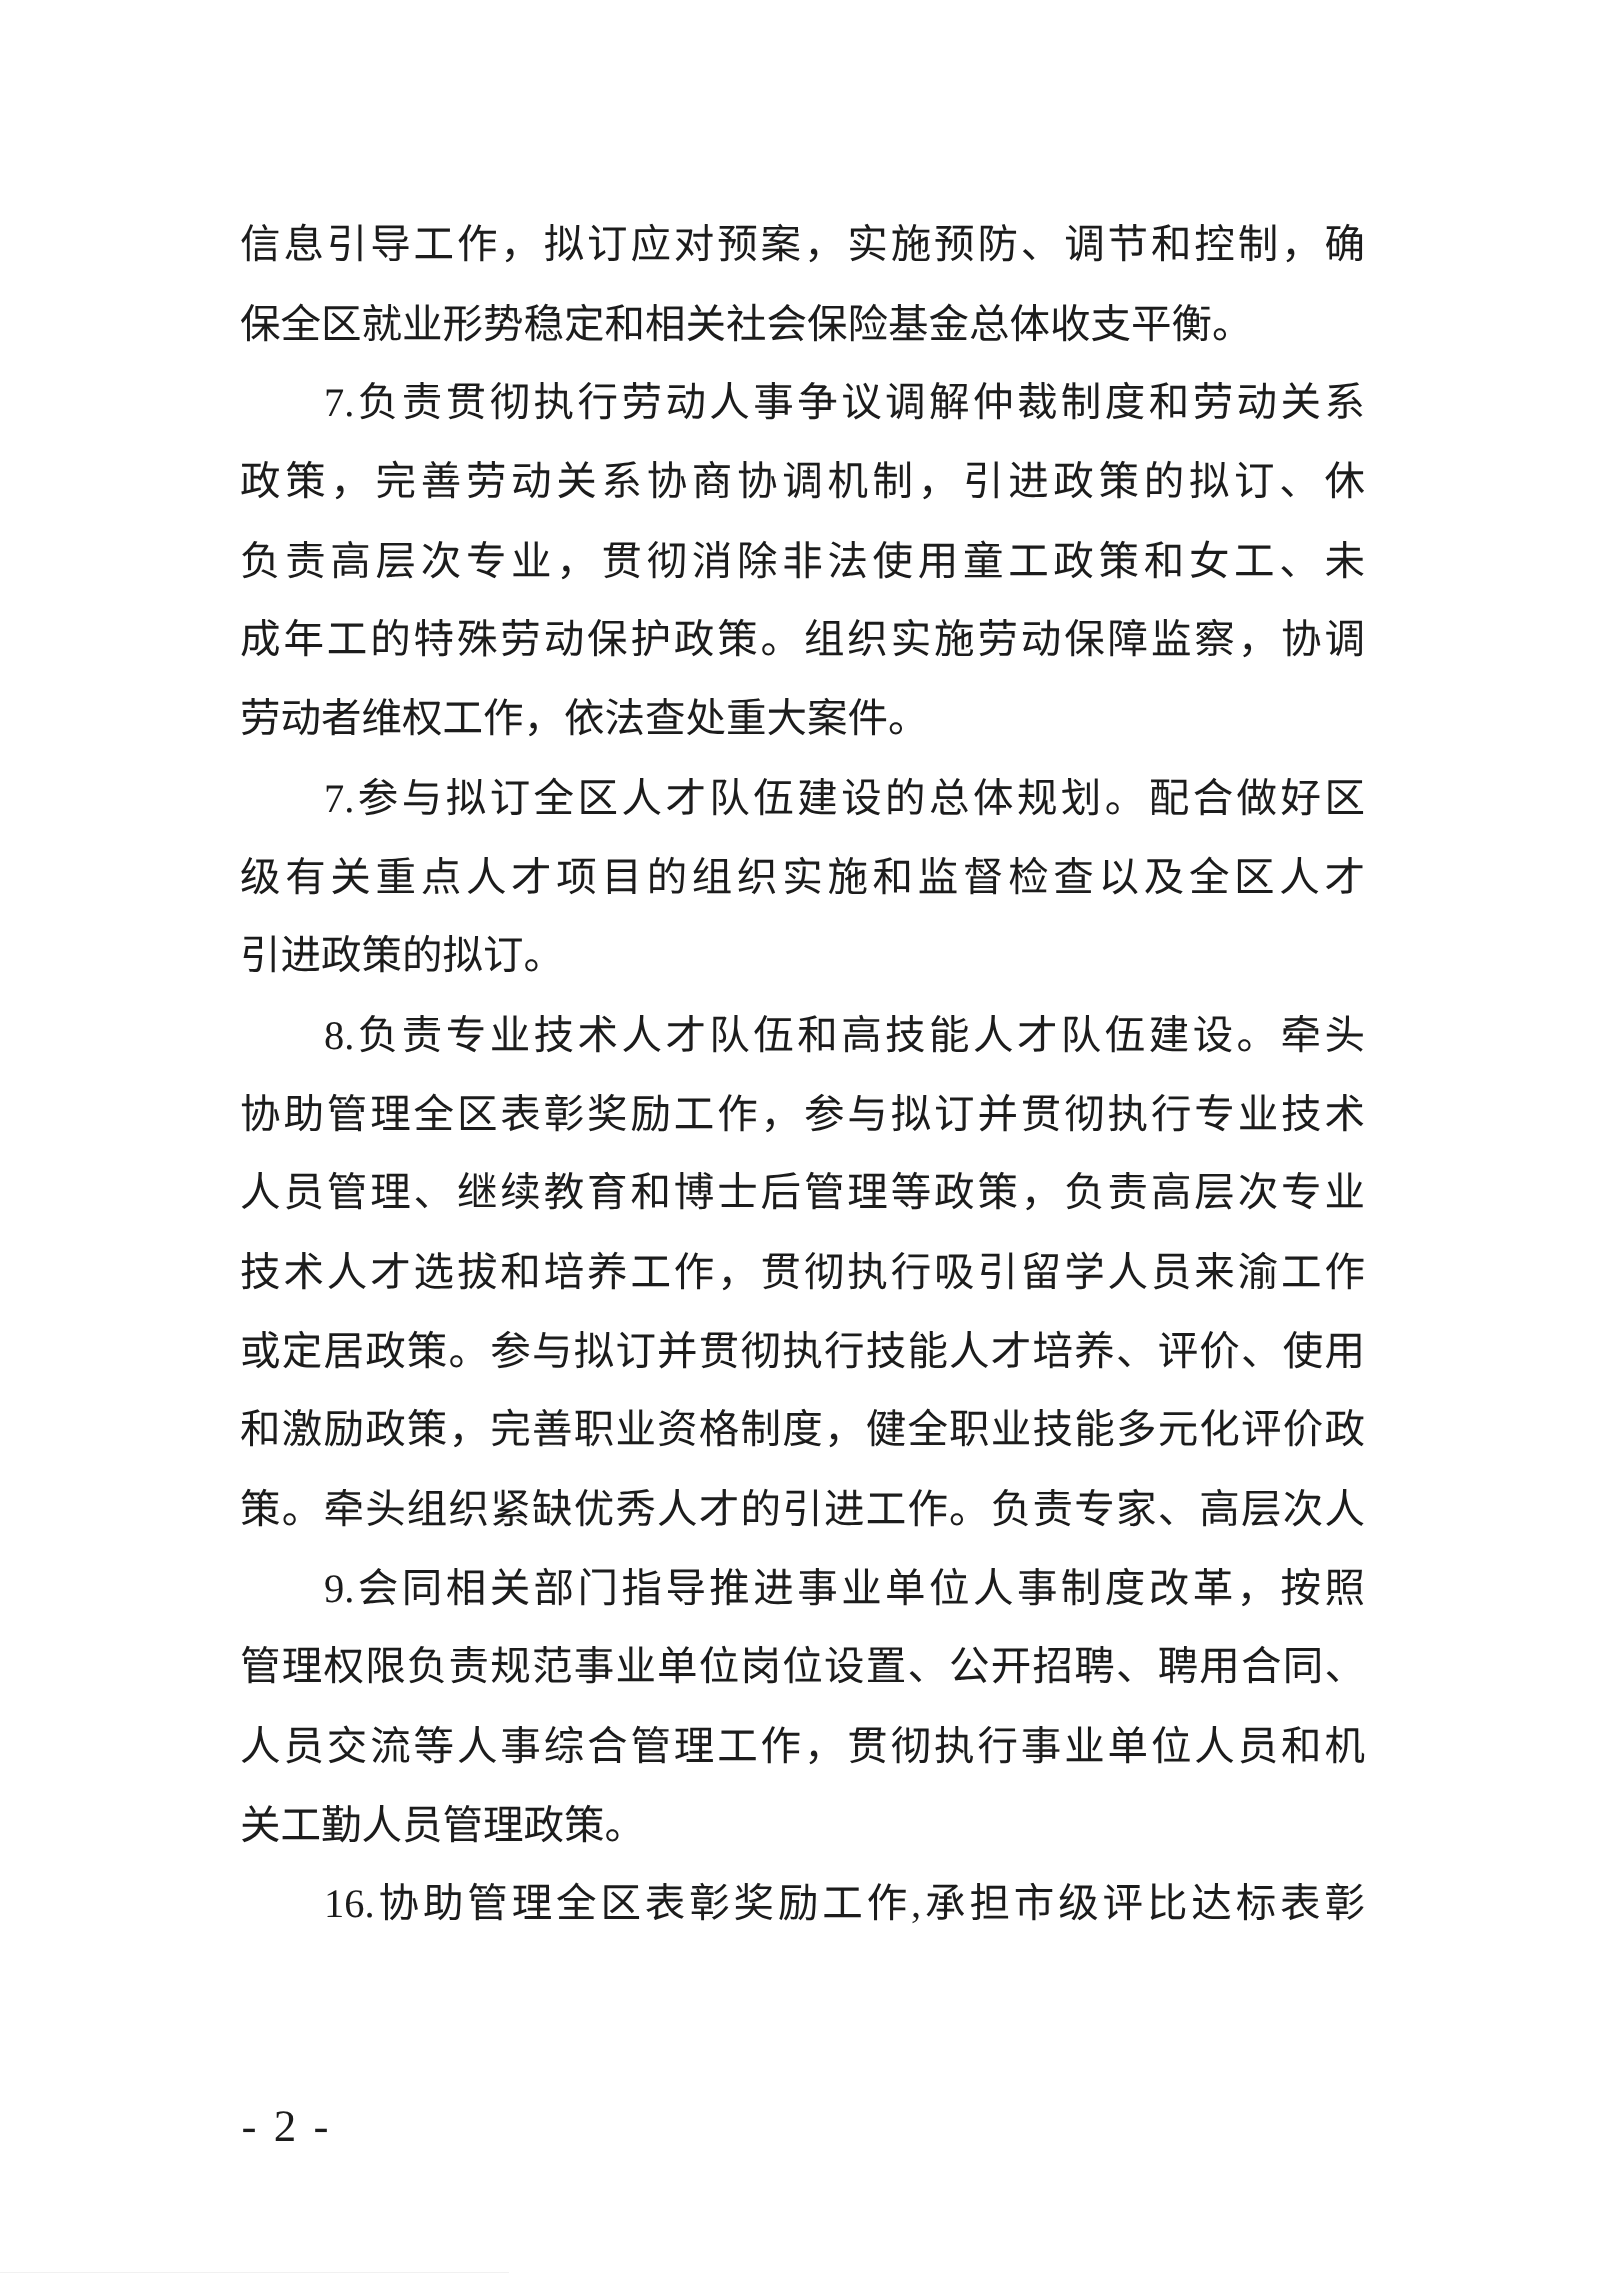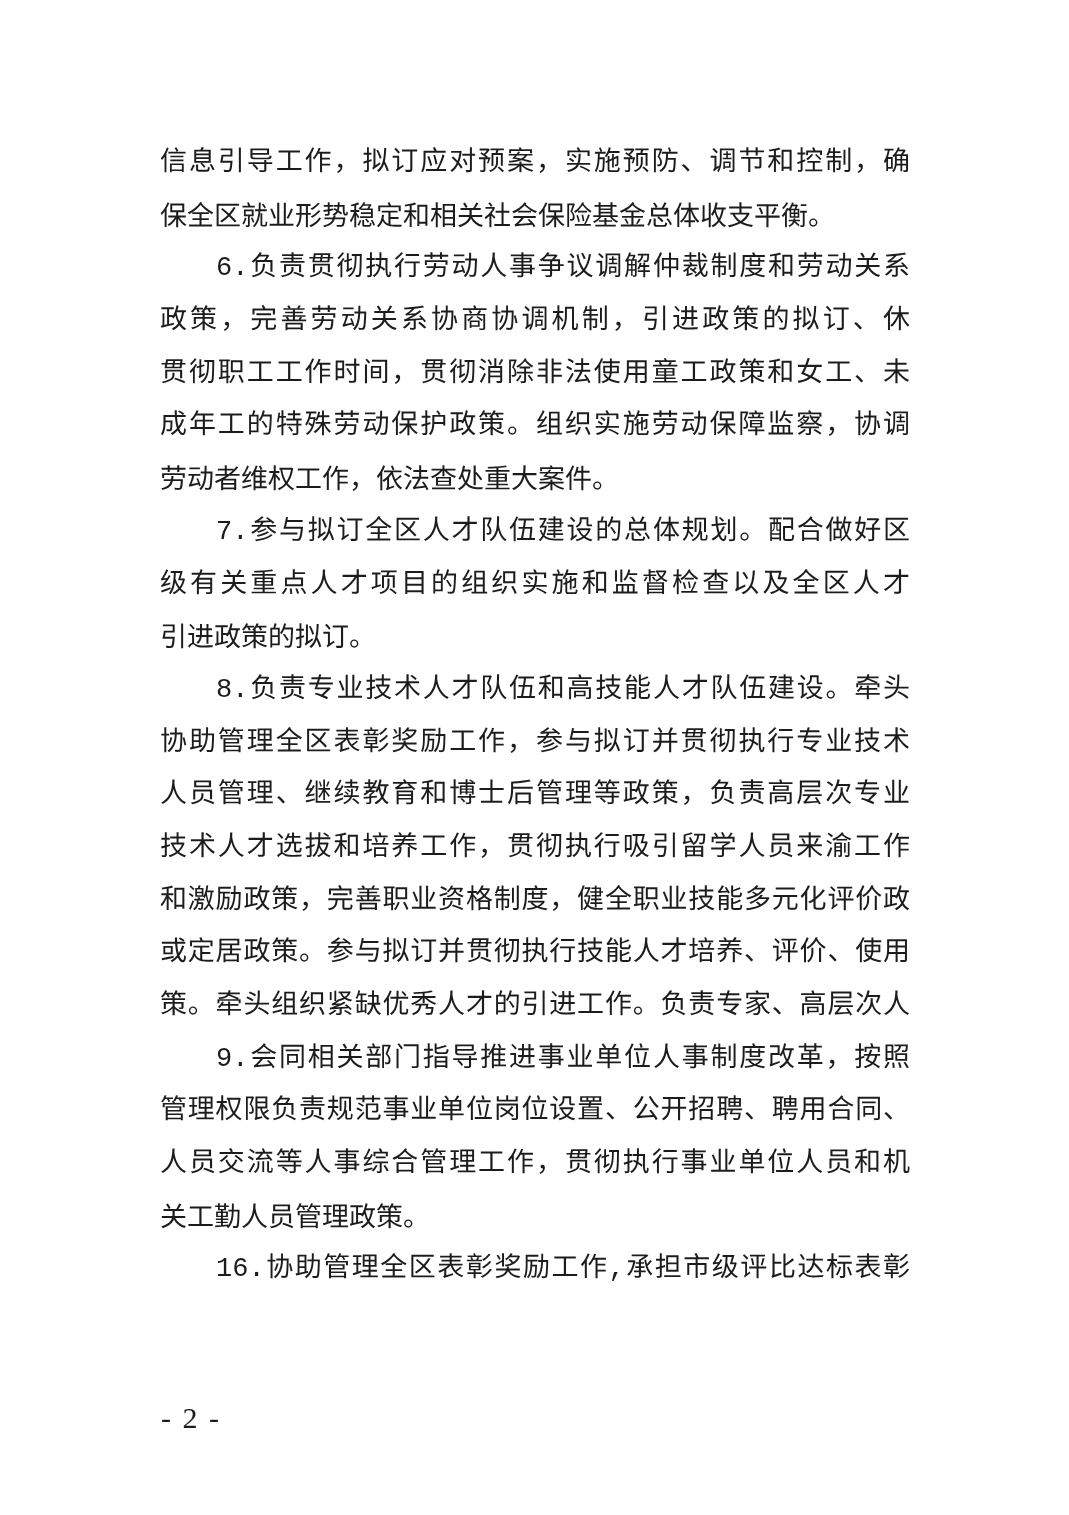--- a/index.html
+++ b/index.html
@@ -26,21 +26,20 @@
   .ln {
     font-size: 27px;
     line-height: 52.7px;
     height: 52.7px;
     overflow: hidden;
     white-space: normal;
   }
   .just {
     text-align: justify;
     text-align-last: justify;
-    font-family: Liberation Mono, monospace;
   }
   .indent {
     text-indent: 56px;
   }
   .pageno {
     position: absolute;
     left: 161px;
     top: 1398px;
     font-size: 30px;
     line-height: 40px;
@@ -54,40 +53,40 @@
 <div class="page">
 
   <div class="textblock">
 
     <div>
       <div class="ln just">信息引导工作，拟订应对预案，实施预防、调节和控制，确</div>
       <div class="ln">保全区就业形势稳定和相关社会保险基金总体收支平衡。</div>
     </div>
 
     <div>
-      <div class="ln just indent">6.负责贯彻执行劳动人事争议调解仲裁制度和劳动关系</div>
+      <div class="ln just indent">7.负责贯彻执行劳动人事争议调解仲裁制度和劳动关系</div>
       <div class="ln just">政策，完善劳动关系协商协调机制，引进政策的拟订、休</div>
-      <div class="ln just">贯彻职工工作时间，贯彻消除非法使用童工政策和女工、未</div>
+      <div class="ln just">负责高层次专业，贯彻消除非法使用童工政策和女工、未</div>
       <div class="ln just">成年工的特殊劳动保护政策。组织实施劳动保障监察，协调</div>
       <div class="ln">劳动者维权工作，依法查处重大案件。</div>
     </div>
 
     <div>
       <div class="ln just indent">7.参与拟订全区人才队伍建设的总体规划。配合做好区</div>
       <div class="ln just">级有关重点人才项目的组织实施和监督检查以及全区人才</div>
       <div class="ln">引进政策的拟订。</div>
     </div>
 
     <div>
       <div class="ln just indent">8.负责专业技术人才队伍和高技能人才队伍建设。牵头</div>
       <div class="ln just">协助管理全区表彰奖励工作，参与拟订并贯彻执行专业技术</div>
       <div class="ln just">人员管理、继续教育和博士后管理等政策，负责高层次专业</div>
       <div class="ln just">技术人才选拔和培养工作，贯彻执行吸引留学人员来渝工作</div>
+      <div class="ln just">或定居政策。参与拟订并贯彻执行技能人才培养、评价、使用</div>
       <div class="ln just">和激励政策，完善职业资格制度，健全职业技能多元化评价政</div>
-      <div class="ln just">或定居政策。参与拟订并贯彻执行技能人才培养、评价、使用</div>
       <div class="ln just">策。牵头组织紧缺优秀人才的引进工作。负责专家、高层次人</div>
     </div>
 
     <div>
       <div class="ln just indent">9.会同相关部门指导推进事业单位人事制度改革，按照</div>
       <div class="ln just">管理权限负责规范事业单位岗位设置、公开招聘、聘用合同、</div>
       <div class="ln just">人员交流等人事综合管理工作，贯彻执行事业单位人员和机</div>
       <div class="ln">关工勤人员管理政策。</div>
     </div>
 

